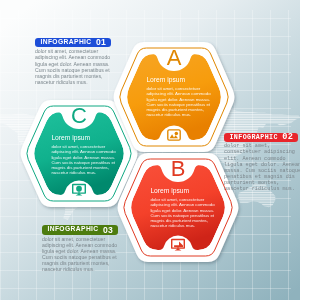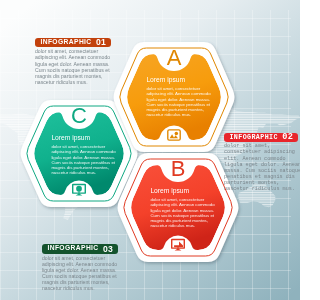--- a/index.html
+++ b/index.html
@@ -149,36 +149,36 @@
       </div>
       <svg class="hexicon" width="14" height="14" viewBox="0 0 14 14" style="left: 72px; top: 183.4px;">
         <rect x="0.7" y="1.4" width="12.6" height="8.7" rx="0.5" ry="0.5" fill="none" stroke="#0fa882" stroke-width="1.45"></rect>
         <circle cx="7" cy="5.7" r="2.85" fill="#0fa882"></circle>
         <path d="M7 5.7 L7 11.9" stroke="#0fa882" stroke-width="1.1" fill="none"></path>
         <path d="M3.6 12.6 L7 10.4 L10.4 12.6 Z" fill="#0fa882"></path>
       </svg>
     </div>
 
   <div class="block" id="blk0">
-    <div class="pill" style="background: #c2410c;">
+    <div class="pill" style="background: #1d4ed8;">
       <span class="pill-label">INFOGRAPHIC</span>
       <span class="pill-num">01</span>
     </div>
     <p class="blk-body">dolor sit amet, consectetuer adipiscing elit. Aenean commodo ligula eget dolor. Aenean massa. Cum sociis natoque penatibus et magnis dis parturient montes, nascetur ridiculus mus.</p>
   </div>
 
   <div class="block" id="blk1">
     <div class="pill" style="background: rgb(232, 38, 44);">
       <span class="pill-label">INFOGRAPHIC</span>
       <span class="pill-num">02</span>
     </div>
     <p class="blk-body">dolor sit amet, consectetuer adipiscing elit. Aenean commodo ligula eget dolor. Aenean massa. Cum sociis natoque penatibus et magnis dis parturient montes, nascetur ridiculus mus.</p>
   </div>
 
   <div class="block" id="blk2">
-    <div class="pill" style="background: #14532d; margin-top: 19px;">
+    <div class="pill" style="background: #4d7c0f;">
       <span class="pill-label">INFOGRAPHIC</span>
       <span class="pill-num">03</span>
     </div>
     <p class="blk-body">dolor sit amet, consectetuer adipiscing elit. Aenean commodo ligula eget dolor. Aenean massa. Cum sociis natoque penatibus et magnis dis parturient montes, nascetur ridiculus mus.</p>
   </div>
 
 </div>
 
 </body></html>

